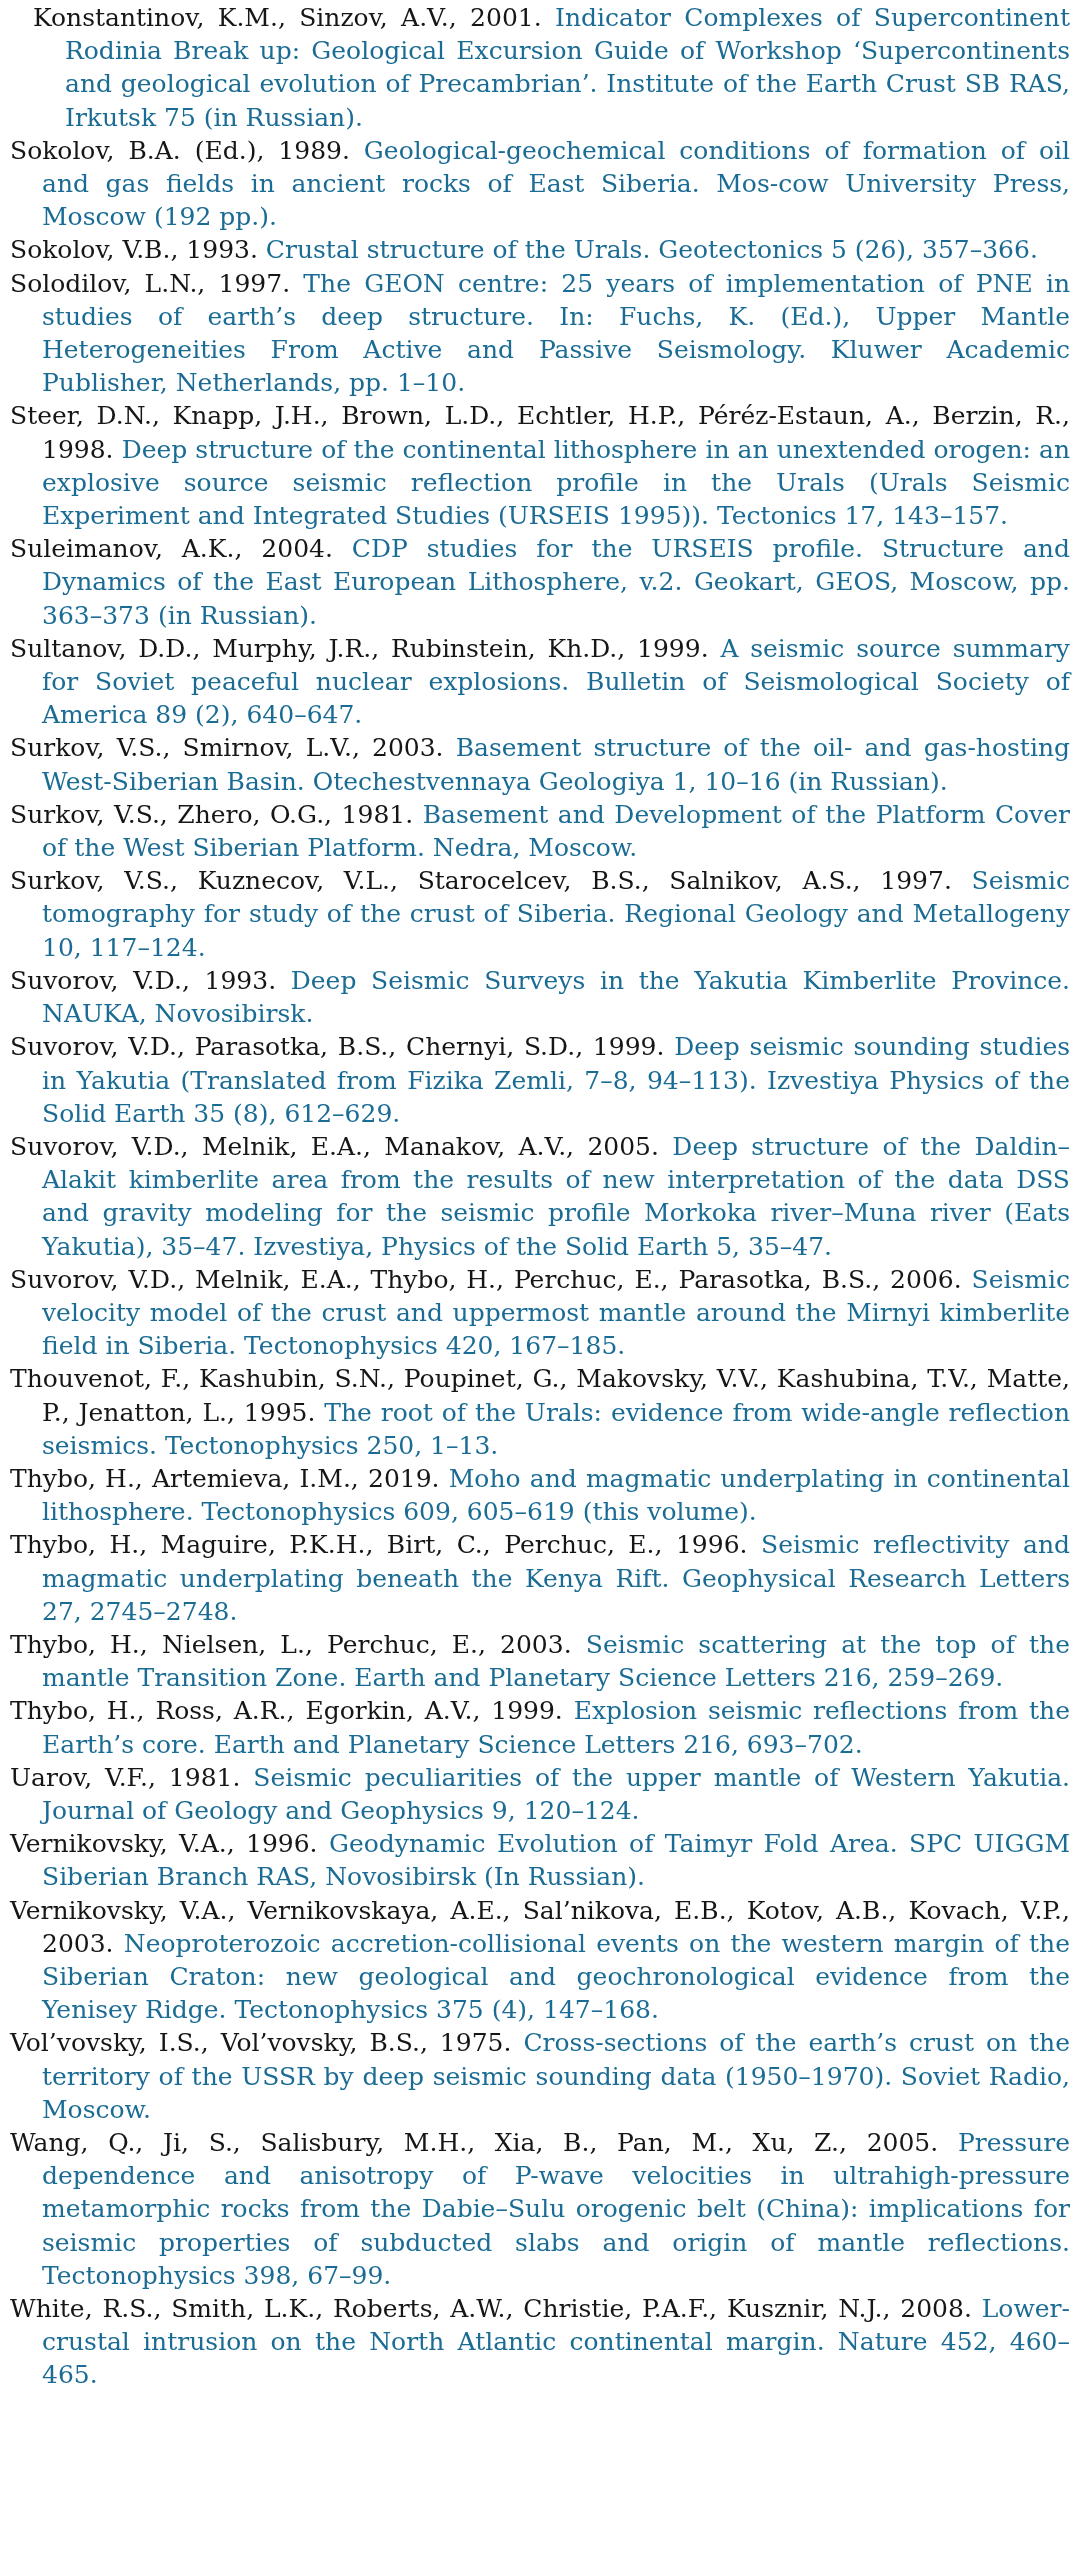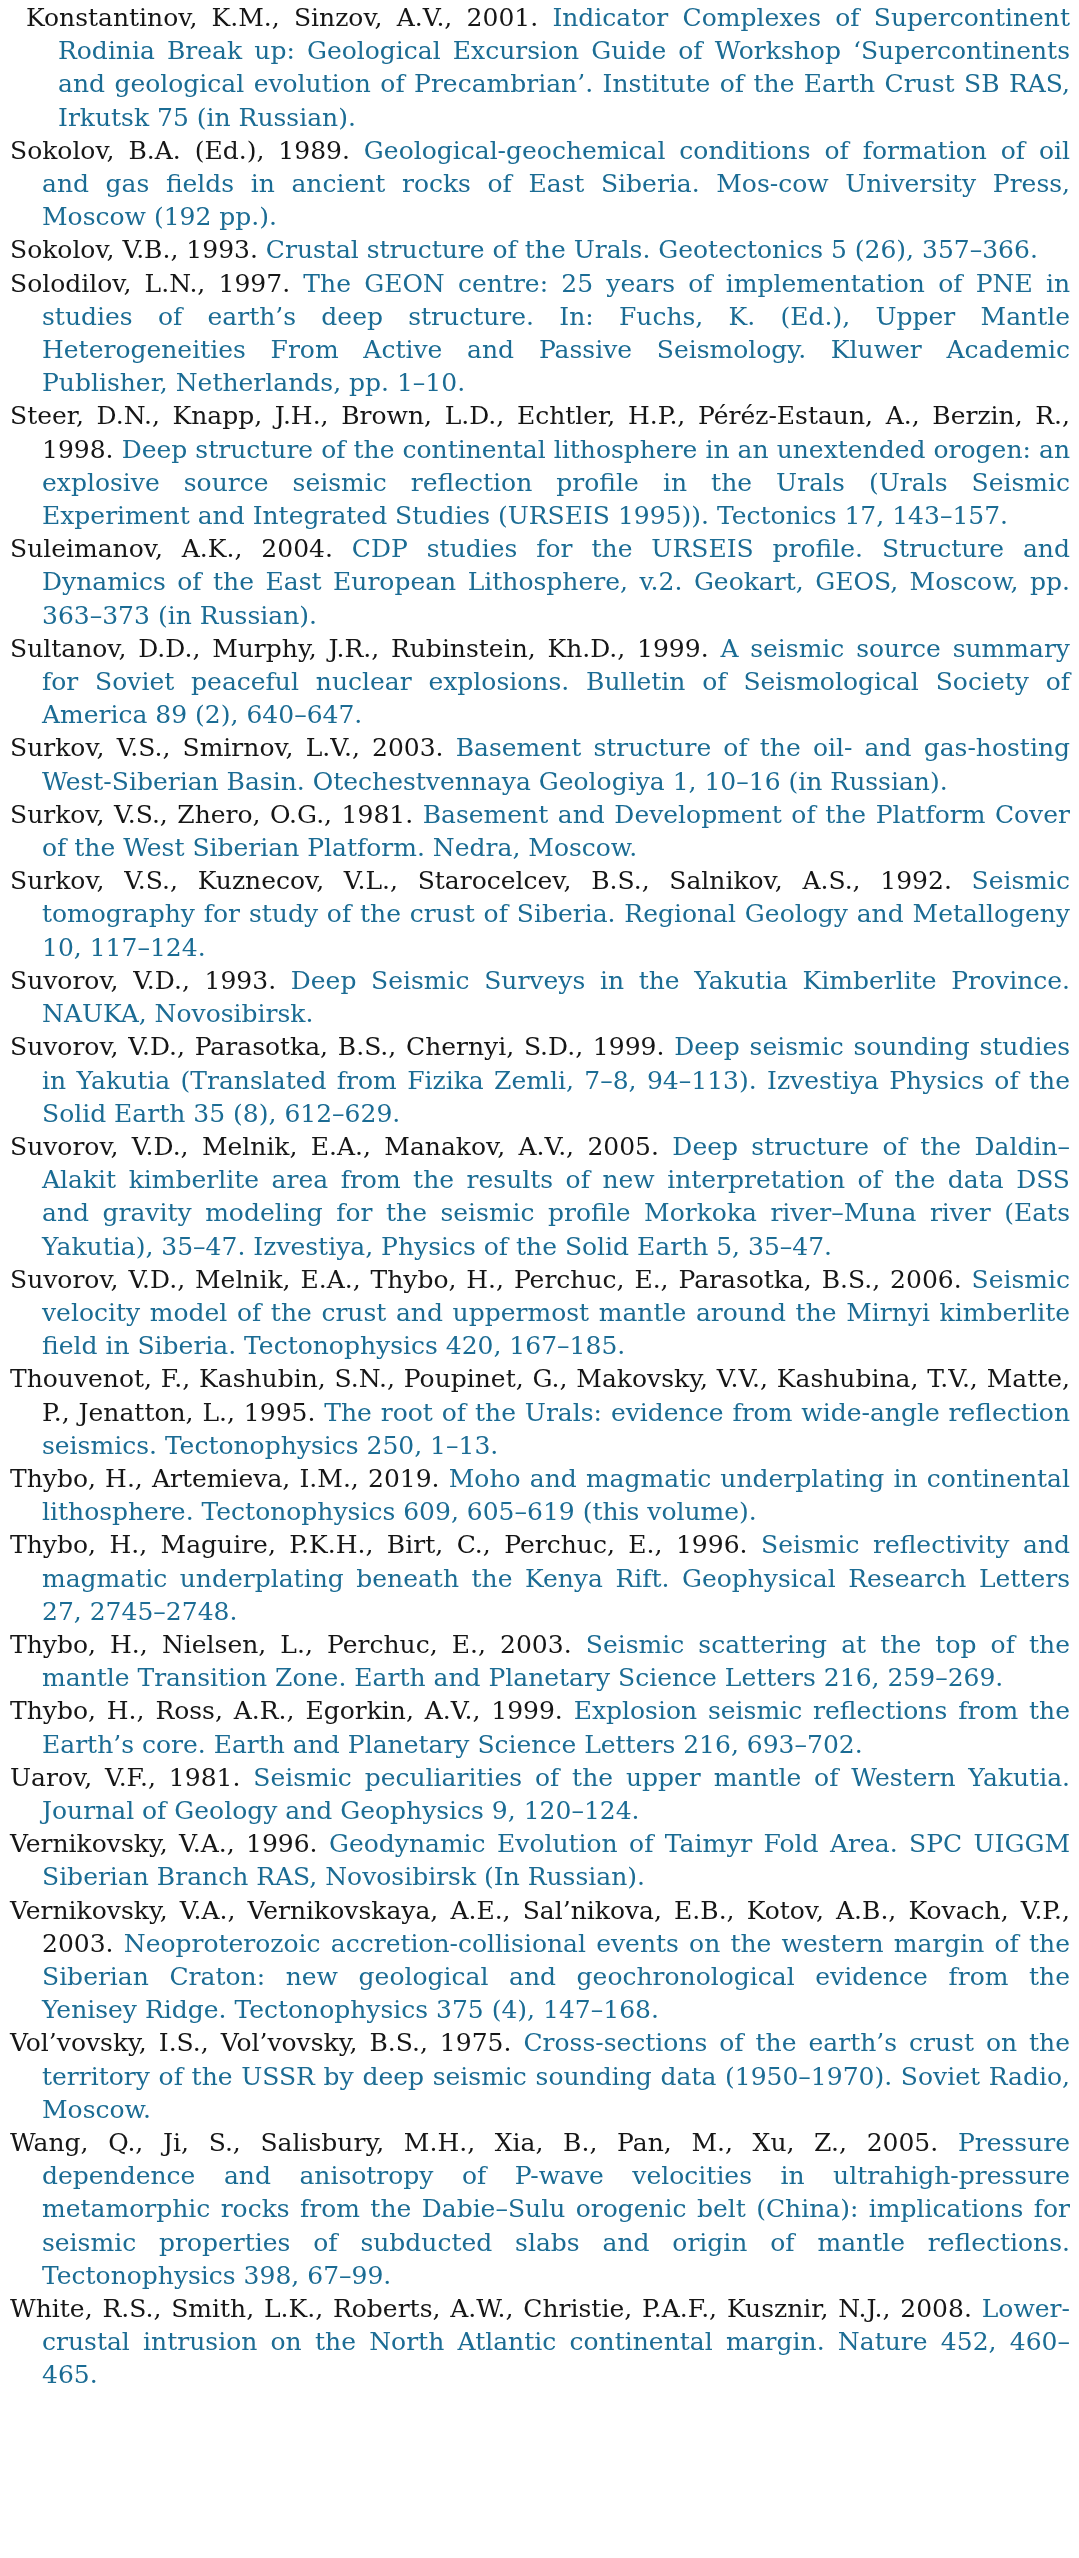--- a/index.html
+++ b/index.html
@@ -18,21 +18,21 @@
   .refs {
     padding: 1px 9px 0 10px;
     text-align: justify;
   }
   .ref {
     margin: 0;
     padding-left: 32px;
     text-indent: -32px;
   }
   .ref.extra-indent {
-    margin-left: 16px;
+    margin-left: 23px;
   }
   .ref .authors {
     color: var(--text-color, #161616);
   }
   .ref .linked {
     color: var(--link-color, #1b6c94);
     cursor: pointer;
   }
 </style>
 </head>
@@ -41,21 +41,21 @@
 <div class="refs" id="ref-list">
     <p class="ref extra-indent"><span class="authors">Konstantinov, K.M., Sinzov, A.V., 2001.</span> <span class="linked">Indicator Complexes of Supercontinent Rodinia Break up: Geological Excursion Guide of Workshop ‘Supercontinents and geological evolution of Precambrian’. Institute of the Earth Crust SB RAS, Irkutsk 75 (in Russian).</span></p>
     <p class="ref"><span class="authors">Sokolov, B.A. (Ed.), 1989.</span> <span class="linked">Geological-geochemical conditions of formation of oil and gas fields in ancient rocks of East Siberia. Mos-cow University Press, Moscow (192 pp.).</span></p>
     <p class="ref"><span class="authors">Sokolov, V.B., 1993.</span> <span class="linked">Crustal structure of the Urals. Geotectonics 5 (26), 357–366.</span></p>
     <p class="ref"><span class="authors">Solodilov, L.N., 1997.</span> <span class="linked">The GEON centre: 25 years of implementation of PNE in studies of earth’s deep structure. In: Fuchs, K. (Ed.), Upper Mantle Heterogeneities From Active and Passive Seismology. Kluwer Academic Publisher, Netherlands, pp. 1–10.</span></p>
     <p class="ref"><span class="authors">Steer, D.N., Knapp, J.H., Brown, L.D., Echtler, H.P., Péréz-Estaun, A., Berzin, R., 1998.</span> <span class="linked">Deep structure of the continental lithosphere in an unextended orogen: an explosive source seismic reflection profile in the Urals (Urals Seismic Experiment and Integrated Studies (URSEIS 1995)). Tectonics 17, 143–157.</span></p>
     <p class="ref"><span class="authors">Suleimanov, A.K., 2004.</span> <span class="linked">CDP studies for the URSEIS profile. Structure and Dynamics of the East European Lithosphere, v.2. Geokart, GEOS, Moscow, pp. 363–373 (in Russian).</span></p>
     <p class="ref"><span class="authors">Sultanov, D.D., Murphy, J.R., Rubinstein, Kh.D., 1999.</span> <span class="linked">A seismic source summary for Soviet peaceful nuclear explosions. Bulletin of Seismological Society of America 89 (2), 640–647.</span></p>
     <p class="ref"><span class="authors">Surkov, V.S., Smirnov, L.V., 2003.</span> <span class="linked">Basement structure of the oil- and gas-hosting West-Siberian Basin. Otechestvennaya Geologiya 1, 10–16 (in Russian).</span></p>
     <p class="ref"><span class="authors">Surkov, V.S., Zhero, O.G., 1981.</span> <span class="linked">Basement and Development of the Platform Cover of the West Siberian Platform. Nedra, Moscow.</span></p>
-    <p class="ref"><span class="authors">Surkov, V.S., Kuznecov, V.L., Starocelcev, B.S., Salnikov, A.S., 1992.</span> <span class="linked">Seismic tomography for study of the crust of Siberia. Regional Geology and Metallogeny 10, 117–124.</span></p>
+    <p class="ref"><span class="authors">Surkov, V.S., Kuznecov, V.L., Starocelcev, B.S., Salnikov, A.S., 1997.</span> <span class="linked">Seismic tomography for study of the crust of Siberia. Regional Geology and Metallogeny 10, 117–124.</span></p>
     <p class="ref"><span class="authors">Suvorov, V.D., 1993.</span> <span class="linked">Deep Seismic Surveys in the Yakutia Kimberlite Province. NAUKA, Novosibirsk.</span></p>
     <p class="ref"><span class="authors">Suvorov, V.D., Parasotka, B.S., Chernyi, S.D., 1999.</span> <span class="linked">Deep seismic sounding studies in Yakutia (Translated from Fizika Zemli, 7–8, 94–113). Izvestiya Physics of the Solid Earth 35 (8), 612–629.</span></p>
     <p class="ref"><span class="authors">Suvorov, V.D., Melnik, E.A., Manakov, A.V., 2005.</span> <span class="linked">Deep structure of the Daldin–Alakit kimberlite area from the results of new interpretation of the data DSS and gravity modeling for the seismic profile Morkoka river–Muna river (Eats Yakutia), 35–47. Izvestiya, Physics of the Solid Earth 5, 35–47.</span></p>
     <p class="ref"><span class="authors">Suvorov, V.D., Melnik, E.A., Thybo, H., Perchuc, E., Parasotka, B.S., 2006.</span> <span class="linked">Seismic velocity model of the crust and uppermost mantle around the Mirnyi kimberlite field in Siberia. Tectonophysics 420, 167–185.</span></p>
     <p class="ref"><span class="authors">Thouvenot, F., Kashubin, S.N., Poupinet, G., Makovsky, V.V., Kashubina, T.V., Matte, P., Jenatton, L., 1995.</span> <span class="linked">The root of the Urals: evidence from wide-angle reflection seismics. Tectonophysics 250, 1–13.</span></p>
     <p class="ref"><span class="authors">Thybo, H., Artemieva, I.M., 2019.</span> <span class="linked">Moho and magmatic underplating in continental lithosphere. Tectonophysics 609, 605–619 (this volume).</span></p>
     <p class="ref"><span class="authors">Thybo, H., Maguire, P.K.H., Birt, C., Perchuc, E., 1996.</span> <span class="linked">Seismic reflectivity and magmatic underplating beneath the Kenya Rift. Geophysical Research Letters 27, 2745–2748.</span></p>
     <p class="ref"><span class="authors">Thybo, H., Nielsen, L., Perchuc, E., 2003.</span> <span class="linked">Seismic scattering at the top of the mantle Transition Zone. Earth and Planetary Science Letters 216, 259–269.</span></p>
     <p class="ref"><span class="authors">Thybo, H., Ross, A.R., Egorkin, A.V., 1999.</span> <span class="linked">Explosion seismic reflections from the Earth’s core. Earth and Planetary Science Letters 216, 693–702.</span></p>
     <p class="ref"><span class="authors">Uarov, V.F., 1981.</span> <span class="linked">Seismic peculiarities of the upper mantle of Western Yakutia. Journal of Geology and Geophysics 9, 120–124.</span></p>

